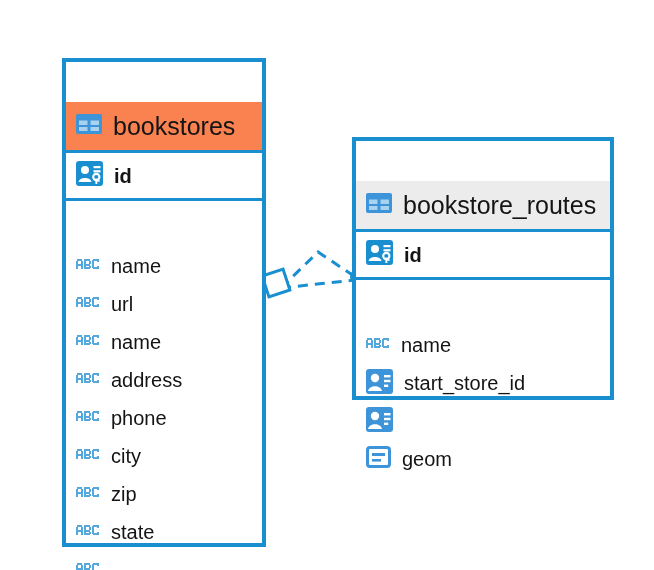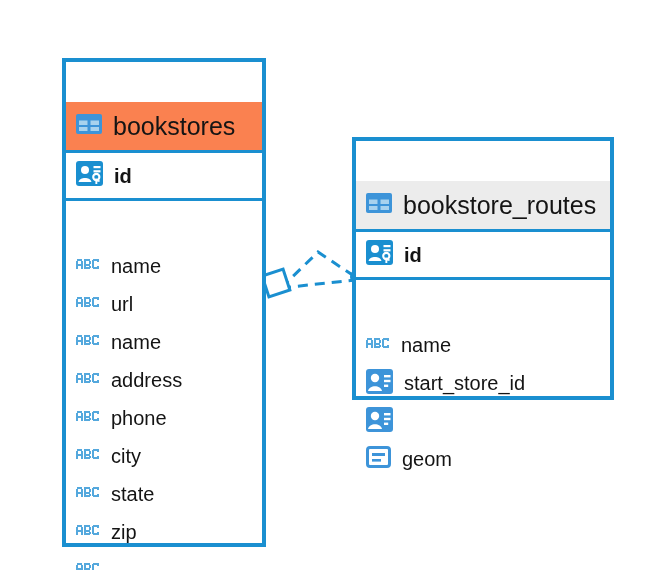--- a/index.html
+++ b/index.html
@@ -306,46 +306,46 @@
                 <rect x="19" y="13" width="3" height="4"></rect>
                 <rect x="13" y="15" width="8" height="3"></rect>
               <rect x="26" y="3" width="8" height="3"></rect>
                 <rect x="24" y="5" width="3" height="11"></rect>
                 <rect x="26" y="15" width="8" height="3"></rect>
                 <rect x="32" y="5" width="3" height="3"></rect>
                 <rect x="32" y="13" width="3" height="3"></rect>
             </g>
           </svg>
         </span>
+        <span class="field-label">zip</span>
+      </div>
+
+      <div class="field-row attr">
+        <span class="icon">
+          <svg width="24" height="14" viewBox="0 0 36 21" xmlns="http://www.w3.org/2000/svg" shape-rendering="crispEdges">
+            <g fill="#54a8dd">
+              <rect x="1" y="3" width="8" height="3"></rect>
+                <rect x="0" y="6" width="3" height="12"></rect>
+                <rect x="7" y="6" width="3" height="12"></rect>
+                <rect x="1" y="10" width="8" height="3"></rect>
+              <rect x="13" y="3" width="8" height="3"></rect>
+                <rect x="12" y="3" width="3" height="15"></rect>
+                <rect x="19" y="6" width="3" height="4"></rect>
+                <rect x="13" y="10" width="8" height="3"></rect>
+                <rect x="19" y="13" width="3" height="4"></rect>
+                <rect x="13" y="15" width="8" height="3"></rect>
+              <rect x="26" y="3" width="8" height="3"></rect>
+                <rect x="24" y="5" width="3" height="11"></rect>
+                <rect x="26" y="15" width="8" height="3"></rect>
+                <rect x="32" y="5" width="3" height="3"></rect>
+                <rect x="32" y="13" width="3" height="3"></rect>
+            </g>
+          </svg>
+        </span>
         <span class="field-label">state</span>
-      </div>
-
-      <div class="field-row attr">
-        <span class="icon">
-          <svg width="24" height="14" viewBox="0 0 36 21" xmlns="http://www.w3.org/2000/svg" shape-rendering="crispEdges">
-            <g fill="#54a8dd">
-              <rect x="1" y="3" width="8" height="3"></rect>
-                <rect x="0" y="6" width="3" height="12"></rect>
-                <rect x="7" y="6" width="3" height="12"></rect>
-                <rect x="1" y="10" width="8" height="3"></rect>
-              <rect x="13" y="3" width="8" height="3"></rect>
-                <rect x="12" y="3" width="3" height="15"></rect>
-                <rect x="19" y="6" width="3" height="4"></rect>
-                <rect x="13" y="10" width="8" height="3"></rect>
-                <rect x="19" y="13" width="3" height="4"></rect>
-                <rect x="13" y="15" width="8" height="3"></rect>
-              <rect x="26" y="3" width="8" height="3"></rect>
-                <rect x="24" y="5" width="3" height="11"></rect>
-                <rect x="26" y="15" width="8" height="3"></rect>
-                <rect x="32" y="5" width="3" height="3"></rect>
-                <rect x="32" y="13" width="3" height="3"></rect>
-            </g>
-          </svg>
-        </span>
-        <span class="field-label">zip</span>
       </div>
 
       <div class="field-row attr">
         <span class="icon">
           <svg width="24" height="14" viewBox="0 0 36 21" xmlns="http://www.w3.org/2000/svg" shape-rendering="crispEdges">
             <g fill="#54a8dd">
               <rect x="1" y="3" width="8" height="3"></rect>
                 <rect x="0" y="6" width="3" height="12"></rect>
                 <rect x="7" y="6" width="3" height="12"></rect>
                 <rect x="1" y="10" width="8" height="3"></rect>

